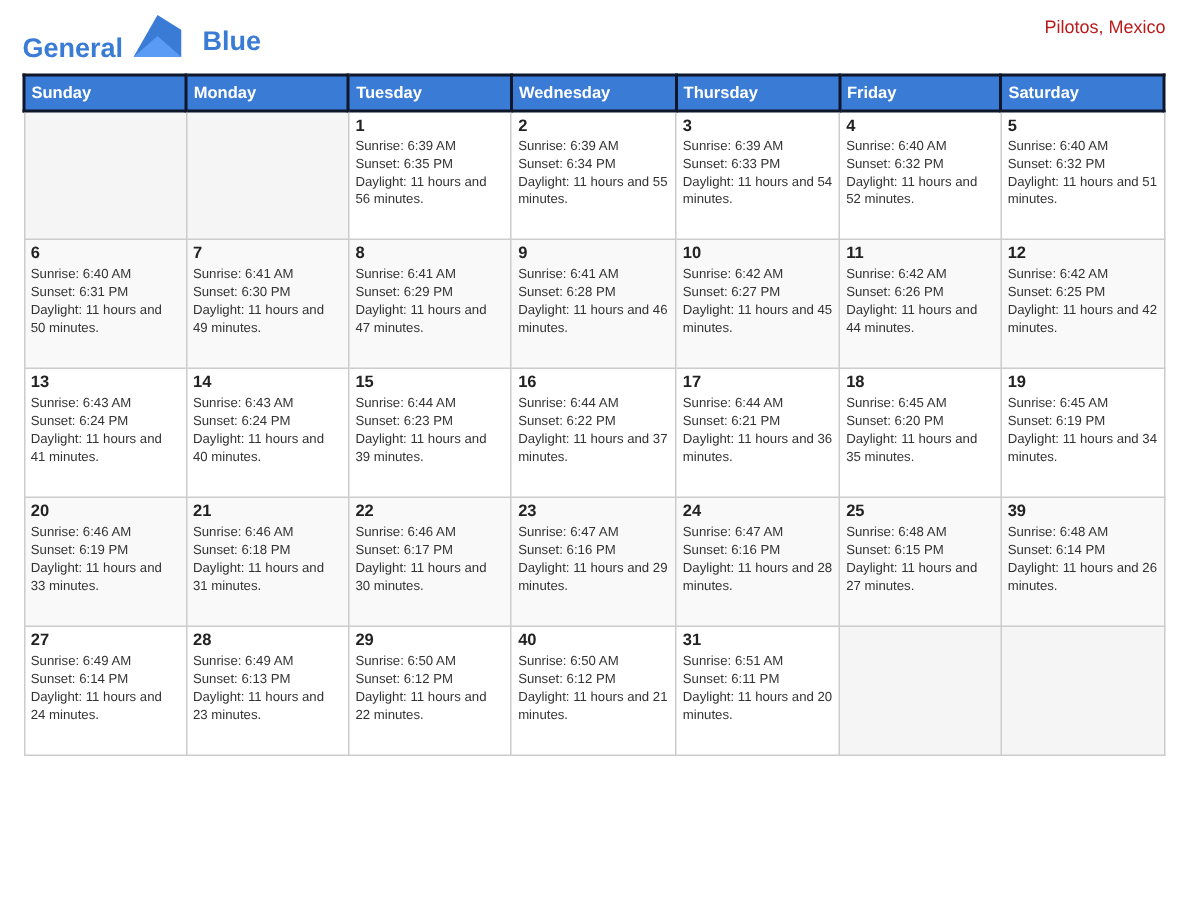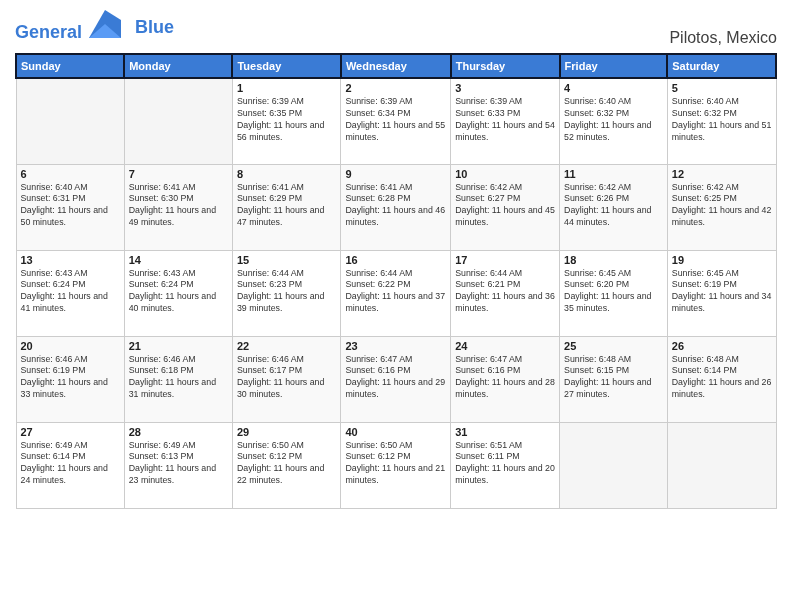--- a/index.html
+++ b/index.html
@@ -41,23 +41,23 @@
     }
     .title-block {
       text-align: right;
     }
     .month-title {
       font-size: 32px;
       font-weight: normal;
       color: #222;
     }
     .location-title {
-      font-size: 16px;
-      color: #404040;
-      margin-top: 19px;
+      font-size: 12px;
+      color: #b91c1c;
+      margin-top: 1px;
     }
     .calendar-table {
       width: 100%;
       border-collapse: collapse;
       font-size: 9.5px;
     }
     .calendar-table th {
       background-color: #3a7bd5;
       color: #fff;
       padding: 5px 4px;
@@ -283,21 +283,21 @@
 Sunset: 6:16 PM
 Daylight: 11 hours and 28 minutes.</div>
           </td>
           <td>
             <span class="day-num">25</span>
             <div class="day-info" style="white-space: pre-line;">Sunrise: 6:48 AM
 Sunset: 6:15 PM
 Daylight: 11 hours and 27 minutes.</div>
           </td>
           <td>
-            <span class="day-num">26</span>
+            <span class="day-num">39</span>
             <div class="day-info" style="white-space: pre-line;">Sunrise: 6:48 AM
 Sunset: 6:14 PM
 Daylight: 11 hours and 26 minutes.</div>
           </td>
         </tr>
         <tr>
           <td>
             <span class="day-num">27</span>
             <div class="day-info" style="white-space: pre-line;">Sunrise: 6:49 AM
 Sunset: 6:14 PM

